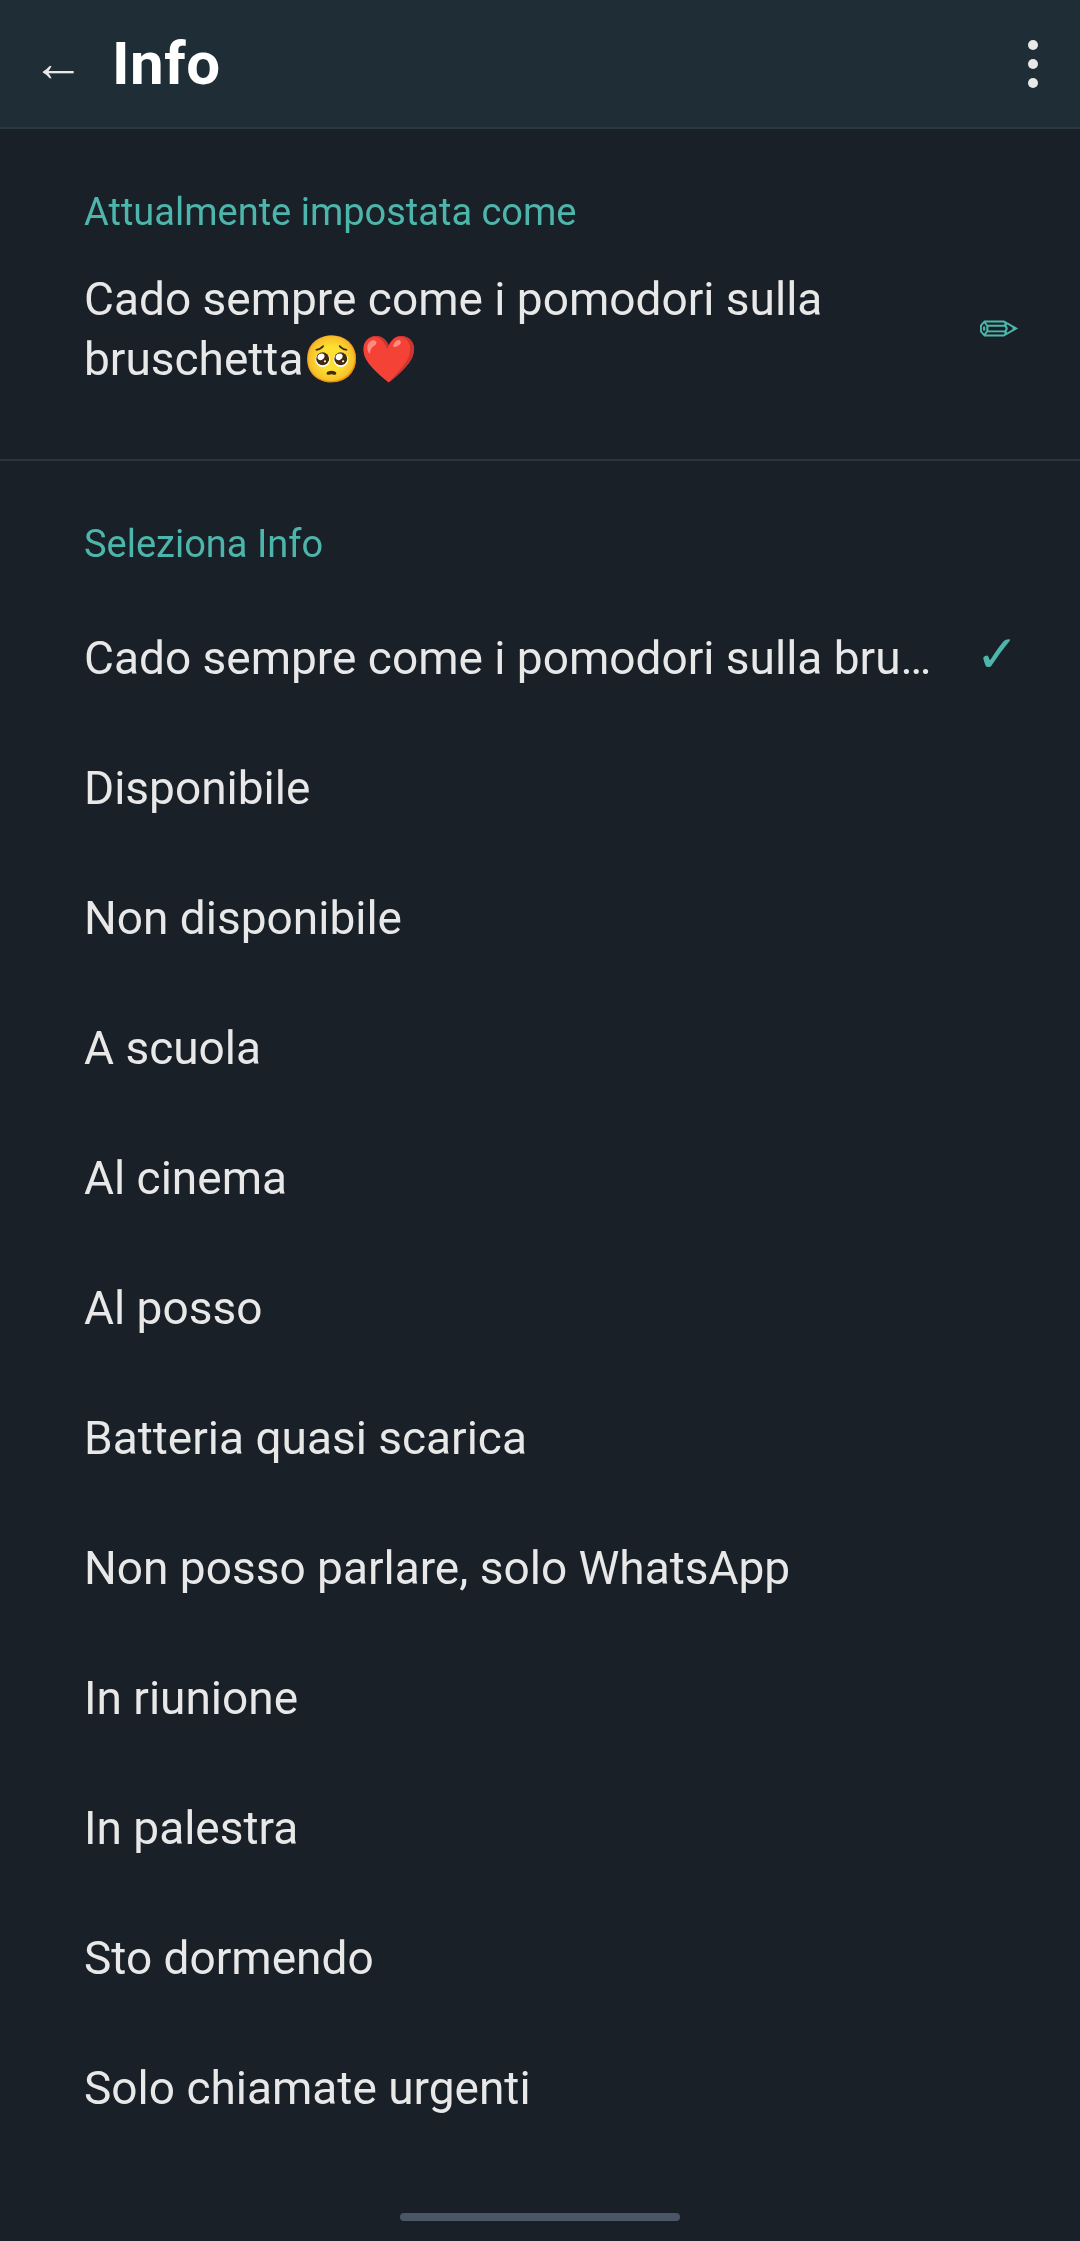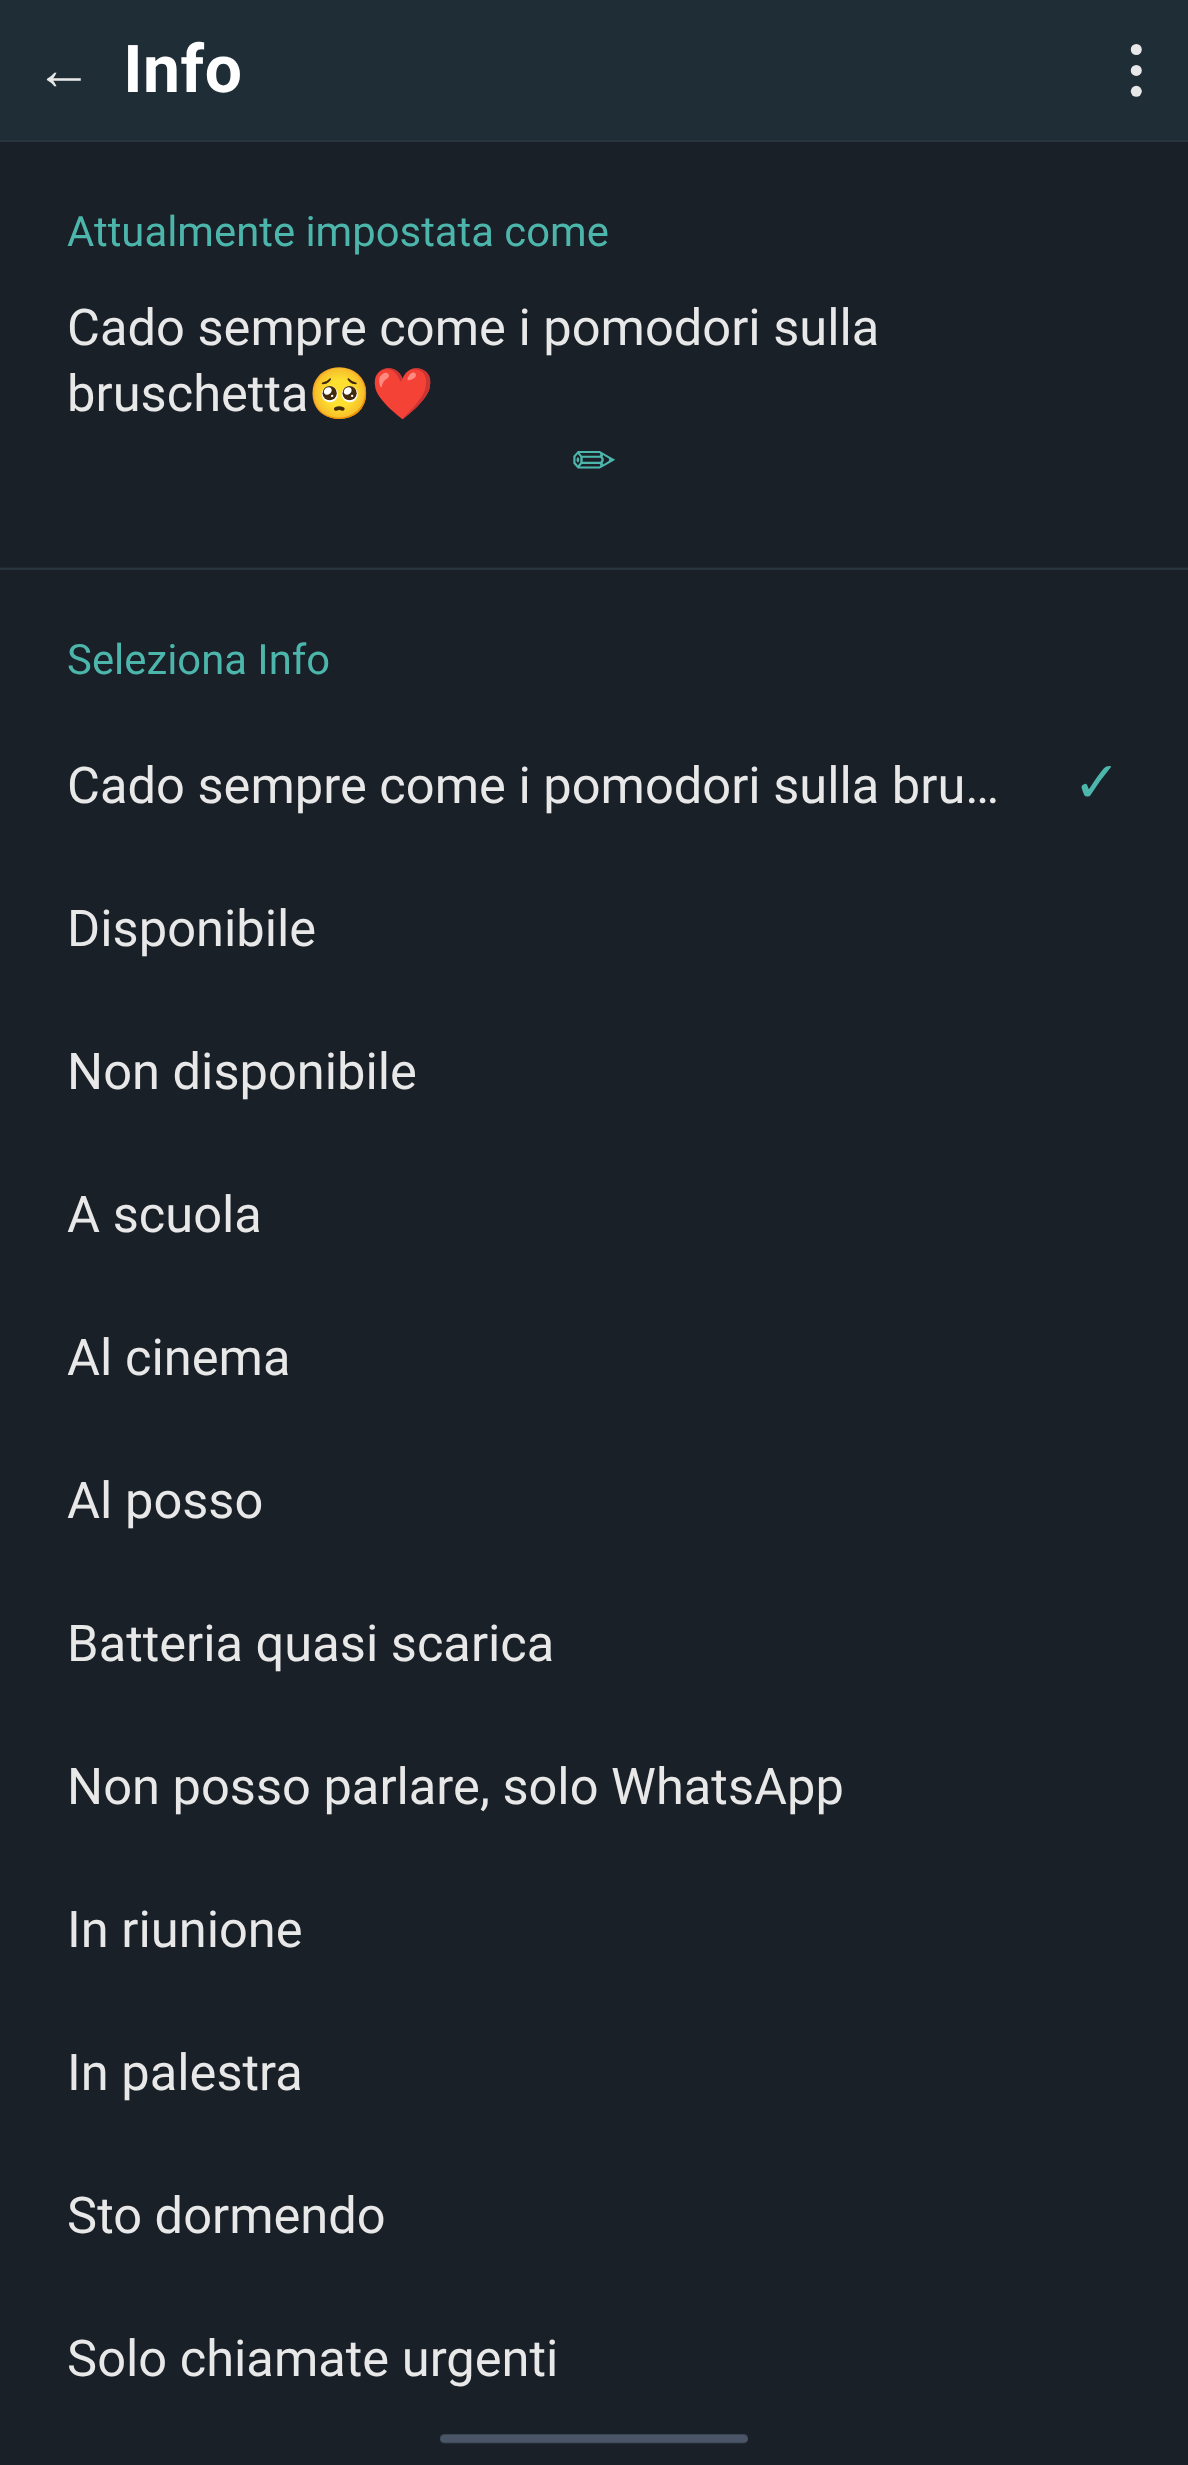--- a/index.html
+++ b/index.html
@@ -66,38 +66,38 @@
 
     
     .divider {
       height: 2px;
       background-color: #2a3740;
     }
 
     
     .section {
       padding: 17px;
+      margin-left: 23px;
     }
 
     .section-header {
       padding: 44px 44px 20px 44px;
       color: #4db6ac;
       font-size: 38px;
       font-weight: 400;
     }
 
     
     .current-info-block {
       padding: 16px 44px 52px 44px;
     }
 
     .current-info-row {
       display: flex;
       align-items: center;
-      flex-direction: column;
     }
 
     .current-info-text {
       color: #e8e8e8;
       font-size: 46px;
       font-weight: 400;
       line-height: 1.3;
       flex: 1;
       padding-right: 24px;
     }

